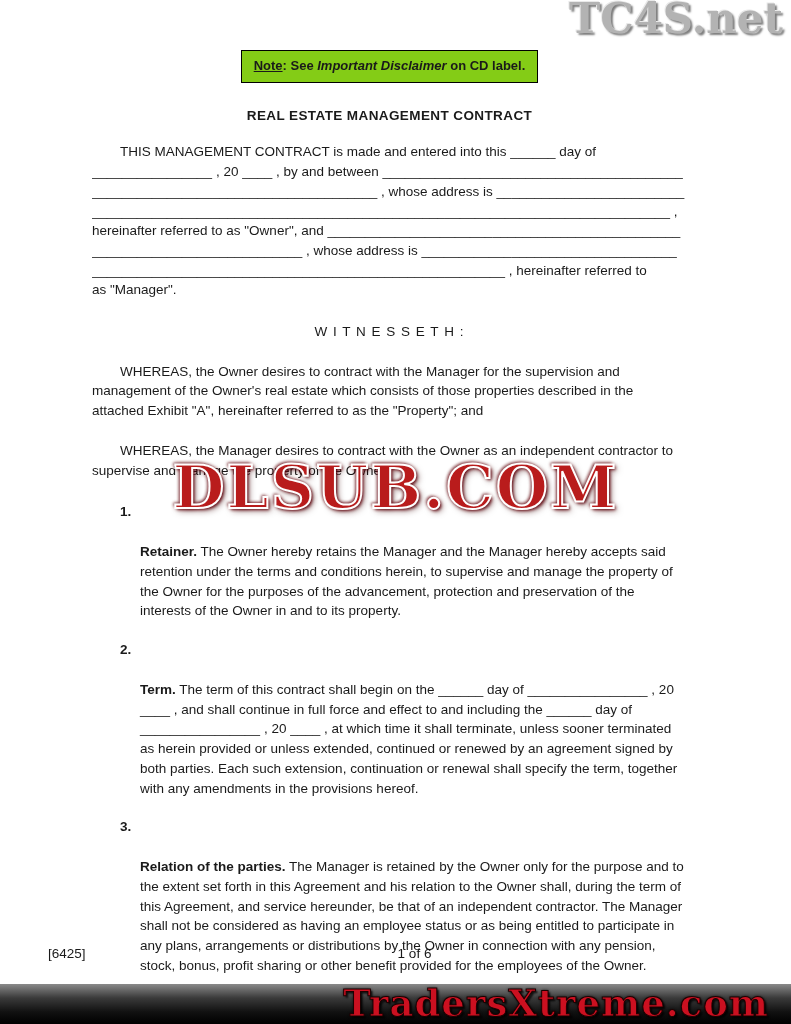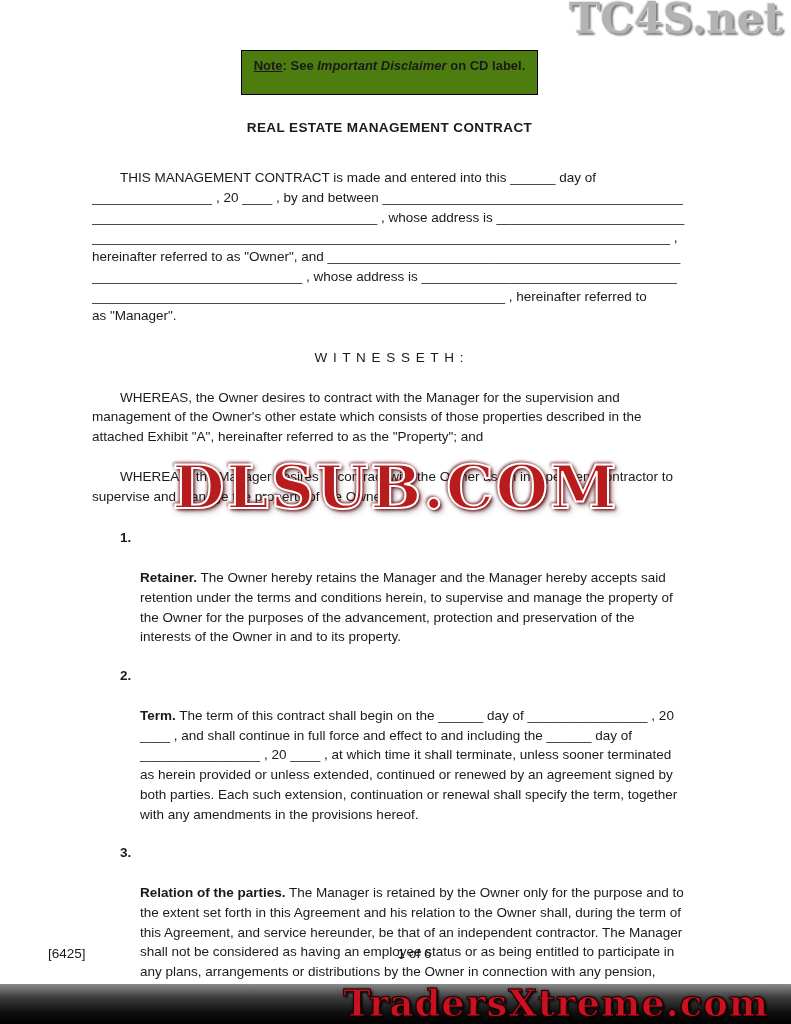--- a/index.html
+++ b/index.html
@@ -30,37 +30,37 @@
     color: #b3b3b3;
     text-shadow: -1px -1px 0 #e9e9e9, 2px 2px 2px #7d7d7d;
     letter-spacing: 0px;
     z-index: 5;
   }
 
   .note-box {
     margin: 50px auto 0;
     width: fit-content;
     border: 1px solid #000;
-    padding: 5px 12px 18px;
+    padding: 5px 12px 6px;
     font-weight: bold;
     font-size: 13px;
-    background: #4d7c0f;
+    background: #84cc16;
   }
   .note-box .note-word { text-decoration: underline; }
   .note-box em { font-style: italic; }
 
   .title {
     margin-top: 23px;
     text-align: center;
     font-size: 13.5px;
     font-weight: bold;
     letter-spacing: 0.4px;
   }
 
-  .intro { margin-top: 31px; }
+  .intro { margin-top: 17px; }
   .intro div { white-space: nowrap; overflow: hidden; }
   .intro div:first-child { text-indent: 28px; }
 
   .witnesseth {
     margin-top: 22px;
     text-align: center;
     font-weight: normal;
     letter-spacing: 1px;
   }
 
@@ -157,21 +157,21 @@
         <div>______________________________________ , whose address is _________________________</div>
         <div>_____________________________________________________________________________ ,</div>
         <div>hereinafter referred to as "Owner", and _______________________________________________</div>
         <div>____________________________ , whose address is __________________________________</div>
         <div>_______________________________________________________ , hereinafter referred to</div>
         <div>as "Manager".</div>
       </div>
 
     <div class="witnesseth">W I T N E S S E T H :</div>
 
-    <p class="para">WHEREAS, the Owner desires to contract with the Manager for the supervision and management of the Owner's other estate which consists of those properties described in the attached Exhibit "A", hereinafter referred to as the "Property"; and</p>
+    <p class="para">WHEREAS, the Owner desires to contract with the Manager for the supervision and management of the Owner's real estate which consists of those properties described in the attached Exhibit "A", hereinafter referred to as the "Property"; and</p>
 
     <p class="para">WHEREAS, the Manager desires to contract with the Owner as an independent contractor to supervise and manage the property of the Owner.</p>
 
 
     <div class="items">
 
       <div class="item">
         <span class="num">1.</span>
         <div class="item-body">
           <strong>Retainer.</strong> <span>The Owner hereby retains the Manager and the Manager hereby accepts said retention under the terms and conditions herein, to supervise and manage the property of the Owner for the purposes of the advancement, protection and preservation of the interests of the Owner in and to its property.</span>

